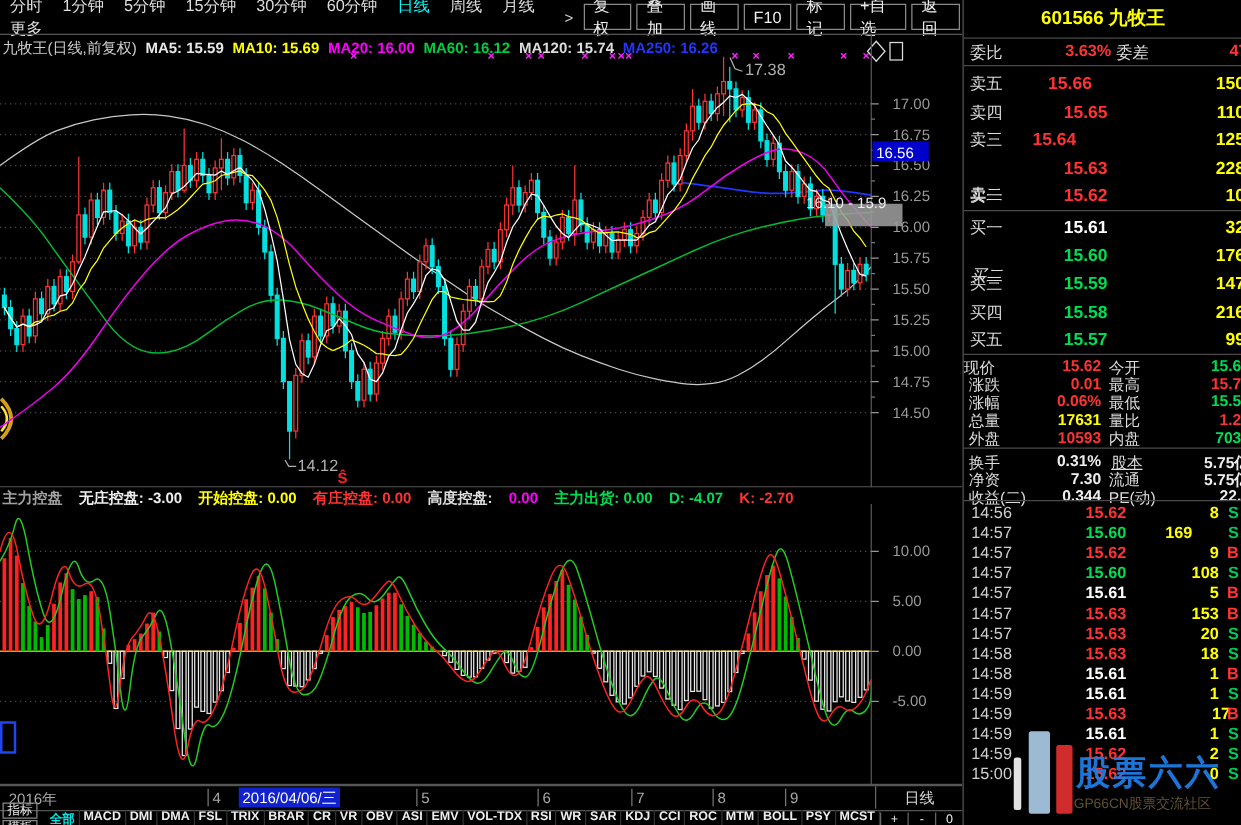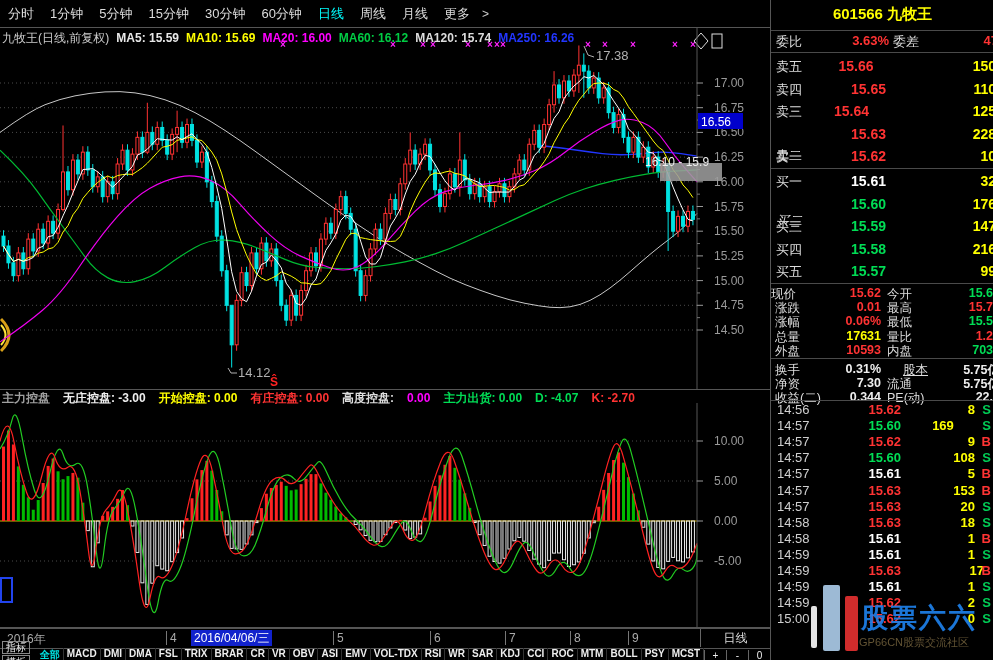--- a/index.html
+++ b/index.html
@@ -47,20 +47,29 @@
   .wm-bar{position:absolute;border-radius:2px;}
   #bluebox{left:0px;top:577px;width:9px;height:22px;border:2px solid #2244ee;z-index:20;}
   svg text{font-family:"Liberation Sans","DejaVu Sans",sans-serif;}
 </style>
 </head>
 <body>
 
 <div id="toolbar" class="abs">
   <span id="periods"><span class="period">分时</span><span class="period">1分钟</span><span class="period">5分钟</span><span class="period">15分钟</span><span class="period">30分钟</span><span class="period">60分钟</span><span class="period active">日线</span><span class="period">周线</span><span class="period">月线</span><span class="period">更多</span></span>
   <span class="tb-arrow">&gt;</span>
+  <span id="tb-buttons">
+      <span class="tb-btn">复权</span>
+      <span class="tb-btn">叠加</span>
+      <span class="tb-btn">画线</span>
+      <span class="tb-btn">F10</span>
+      <span class="tb-btn">标记</span>
+      <span class="tb-btn">+自选</span>
+      <span class="tb-btn">返回</span>
+    </span>
 </div>
 
 <div id="chart-header" class="abs"><span class="ttl">九牧王(日线,前复权)</span><span style="color: rgb(232, 232, 232);">MA5: 15.59</span><span style="color: rgb(255, 255, 0);">MA10: 15.69</span><span style="color: rgb(255, 0, 255);">MA20: 16.00</span><span style="color: rgb(0, 204, 68);">MA60: 16.12</span><span style="color: rgb(221, 221, 221);">MA120: 15.74</span><span style="color: rgb(34, 54, 255);">MA250: 16.26</span></div>
 
 <svg id="main-chart" class="abs" style="left:0;top:27px;" width="770" height="363">
     <line x1="0" y1="56" x2="697" y2="56" stroke="#4a4a4a" stroke-dasharray="1,3" stroke-width="1"></line>
     <line x1="0" y1="80.7" x2="697" y2="80.7" stroke="#4a4a4a" stroke-dasharray="1,3" stroke-width="1"></line>
     <line x1="0" y1="105.4" x2="697" y2="105.4" stroke="#4a4a4a" stroke-dasharray="1,3" stroke-width="1"></line>
     <line x1="0" y1="130.1" x2="697" y2="130.1" stroke="#4a4a4a" stroke-dasharray="1,3" stroke-width="1"></line>
     <line x1="0" y1="154.8" x2="697" y2="154.8" stroke="#4a4a4a" stroke-dasharray="1,3" stroke-width="1"></line>
@@ -637,21 +646,21 @@
         <span class="v" style="left: 55px; top: 3px; width: 60px; text-align: center; color: rgb(255, 51, 51); font-size: 14px;">15.66</span>
         <span class="v" style="right: -2px; top: 3px; color: rgb(255, 255, 0); font-size: 14px;">150</span>
       </div>
       <div class="sb-row" style="top: 77.6px; height: 22px;">
         <span class="lab" style="left: 5px; top: 3px;">卖四</span>
         <span class="v" style="left: 55px; top: 3px; width: 60px; text-align: right; color: rgb(255, 51, 51); font-size: 14px;">15.65</span>
         <span class="v" style="right: -2px; top: 3px; color: rgb(255, 255, 0); font-size: 14px;">110</span>
       </div>
       <div class="sb-row" style="top: 100.2px; height: 22px;">
         <span class="lab" style="left: 5px; top: 3px;">卖三</span>
-        <span class="v" style="left: 38px; top: 3px; width: 60px; text-align: right; color: rgb(255, 51, 51); font-size: 14px;">15.64</span>
+        <span class="v" style="left: 55px; top: 3px; width: 60px; color: rgb(255, 51, 51); font-size: 14px;">15.64</span>
         <span class="v" style="right: -2px; top: 3px; color: rgb(255, 255, 0); font-size: 14px;">125</span>
       </div>
       <div class="sb-row" style="top: 122.8px; height: 22px;">
         <span class="lab" style="left: 5px; top: 3px; margin-top: 21px;">卖二</span>
         <span class="v" style="left: 55px; top: 3px; width: 60px; text-align: right; color: rgb(255, 51, 51); font-size: 14px;">15.63</span>
         <span class="v" style="right: -2px; top: 3px; color: rgb(255, 255, 0); font-size: 14px;">228</span>
       </div>
       <div class="sb-row" style="top: 145.4px; height: 22px;">
         <span class="lab" style="left: 5px; top: 3px;">卖一</span>
         <span class="v" style="left: 55px; top: 3px; width: 60px; text-align: right; color: rgb(255, 51, 51); font-size: 14px;">15.62</span>
@@ -711,21 +720,21 @@
       <div class="sb-row" style="top: 342.8px; height: 14px; font-size: 12.5px;">
         <span class="lab" style="left: 4px;">外盘</span>
         <span class="v" style="left: 44px; width: 66px; text-align: right; color: rgb(255, 51, 51);">10593</span>
         <span class="lab" style="left: 116px;">内盘</span>
         <span class="v" style="right: -6px; color: rgb(0, 221, 85);">7038</span>
       </div>
       <div class="hline" style="top: 357.8px;"></div>
       <div class="sb-row" style="top: 362px; height: 14px; font-size: 12.5px;">
         <span class="lab" style="left: 4px;">换手</span>
         <span class="v" style="left: 44px; width: 66px; text-align: right; color: rgb(238, 238, 238);">0.31%</span>
-        <span class="lab" style="left: 132px; text-decoration: underline;">股本</span>
+        <span class="lab" style="left: 118px; text-decoration: underline;">股本</span>
         <span class="v" style="right: -6px; color: rgb(238, 238, 238);">5.75亿</span>
       </div>
       <div class="sb-row" style="top: 376.2px; height: 14px; font-size: 12.5px;">
         <span class="lab" style="left: 4px;">净资</span>
         <span class="v" style="left: 44px; width: 66px; text-align: right; color: rgb(238, 238, 238);">7.30</span>
         <span class="lab" style="left: 116px;">流通</span>
         <span class="v" style="right: -6px; color: rgb(238, 238, 238);">5.75亿</span>
       </div>
       <div class="sb-row" style="top: 390.4px; height: 14px; font-size: 12.5px;">
         <span class="lab" style="left: 4px;">收益(二)</span>

